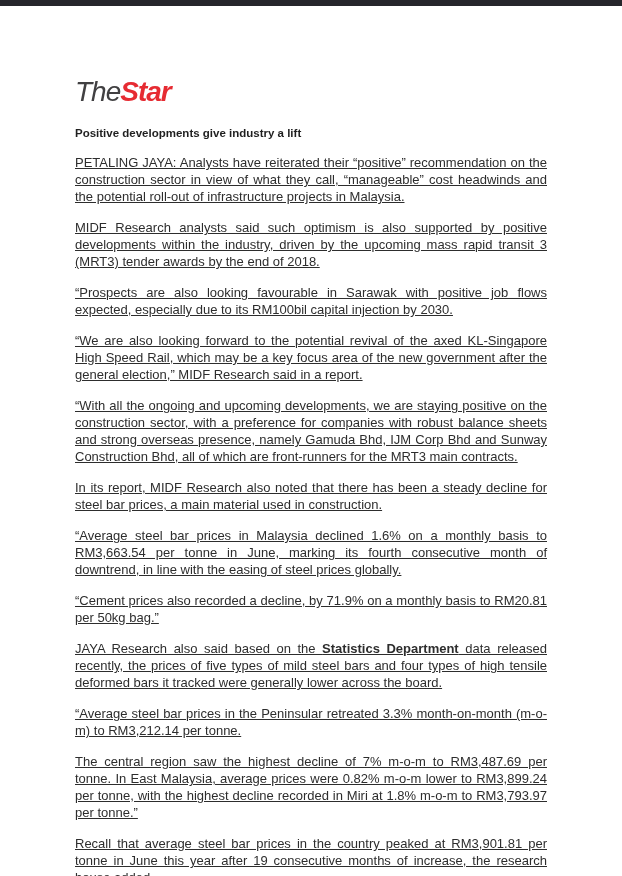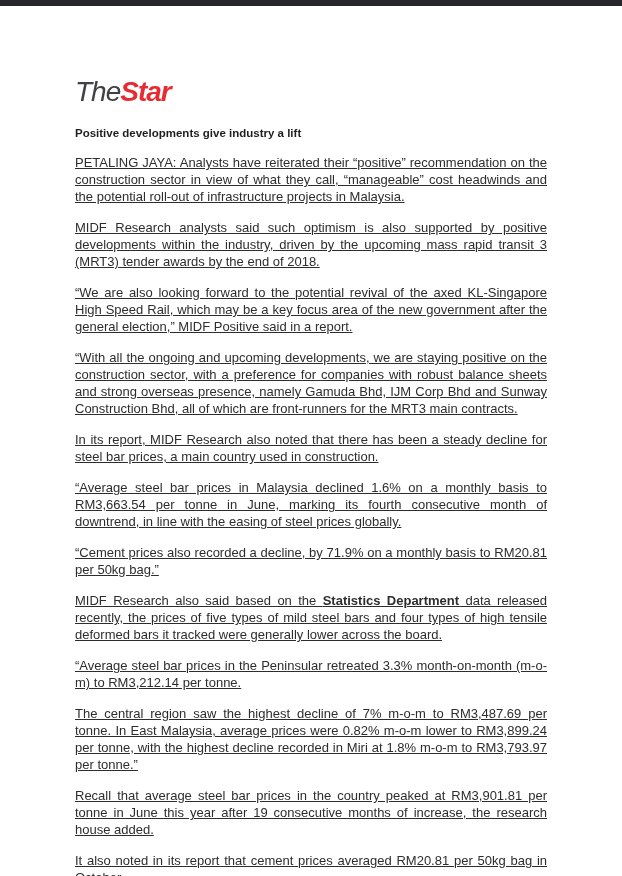--- a/index.html
+++ b/index.html
@@ -71,25 +71,26 @@
 <div class="page" style="background: rgb(255, 255, 255);">
   <div class="top-bar" style="background: rgb(38, 38, 43);"></div>
   <div class="content">
     <div class="masthead">
       <span class="logo-the" style="color: rgb(65, 64, 66);">The</span><span class="logo-star" style="color: rgb(230, 43, 50);">Star</span>
     </div>
     <h1 class="headline">Positive developments give industry a lift</h1>
     <div class="body-text">
         <p class="para">PETALING JAYA: Analysts have reiterated their “positive” recommendation on the construction sector in view of what they call, “manageable” cost headwinds and the potential roll-out of infrastructure projects in Malaysia.</p>
         <p class="para">MIDF Research analysts said such optimism is also supported by positive developments within the industry, driven by the upcoming mass rapid transit 3 (MRT3) tender awards by the end of 2018.</p>
-        <p class="para">“We are also looking forward to the potential revival of the axed KL-Singapore High Speed Rail, which may be a key focus area of the new government after the general election,” MIDF Positive said in a report.</p>
+        <p class="para">“Prospects are also looking favourable in Sarawak with positive job flows expected, especially due to its RM100bil capital injection by 2030.</p>
+        <p class="para">“We are also looking forward to the potential revival of the axed KL-Singapore High Speed Rail, which may be a key focus area of the new government after the general election,” MIDF Research said in a report.</p>
         <p class="para">“With all the ongoing and upcoming developments, we are staying positive on the construction sector, with a preference for companies with robust balance sheets and strong overseas presence, namely Gamuda Bhd, IJM Corp Bhd and Sunway Construction Bhd, all of which are front-runners for the MRT3 main contracts.</p>
-        <p class="para">In its report, MIDF Research also noted that there has been a steady decline for steel bar prices, a main country used in construction.</p>
+        <p class="para">In its report, MIDF Research also noted that there has been a steady decline for steel bar prices, a main material used in construction.</p>
         <p class="para">“Average steel bar prices in Malaysia declined 1.6% on a monthly basis to RM3,663.54 per tonne in June, marking its fourth consecutive month of downtrend, in line with the easing of steel prices globally.</p>
         <p class="para">“Cement prices also recorded a decline, by 71.9% on a monthly basis to RM20.81 per 50kg bag.”</p>
-        <p class="para"><span>MIDF Research also said based on the </span><span class="bold">Statistics Department</span><span> data released recently, the prices of five types of mild steel bars and four types of high tensile deformed bars it tracked were generally lower across the board.</span></p>
+        <p class="para"><span>JAYA Research also said based on the </span><span class="bold">Statistics Department</span><span> data released recently, the prices of five types of mild steel bars and four types of high tensile deformed bars it tracked were generally lower across the board.</span></p>
         <p class="para">“Average steel bar prices in the Peninsular retreated 3.3% month-on-month (m-o-m) to RM3,212.14 per tonne.</p>
         <p class="para">The central region saw the highest decline of 7% m-o-m to RM3,487.69 per tonne. In East Malaysia, average prices were 0.82% m-o-m lower to RM3,899.24 per tonne, with the highest decline recorded in Miri at 1.8% m-o-m to RM3,793.97 per tonne.”</p>
         <p class="para">Recall that average steel bar prices in the country peaked at RM3,901.81 per tonne in June this year after 19 consecutive months of increase, the research house added.</p>
         <p class="para">It also noted in its report that cement prices averaged RM20.81 per 50kg bag in October.</p>
       </div>
   </div>
 </div>
 
 </body></html>

